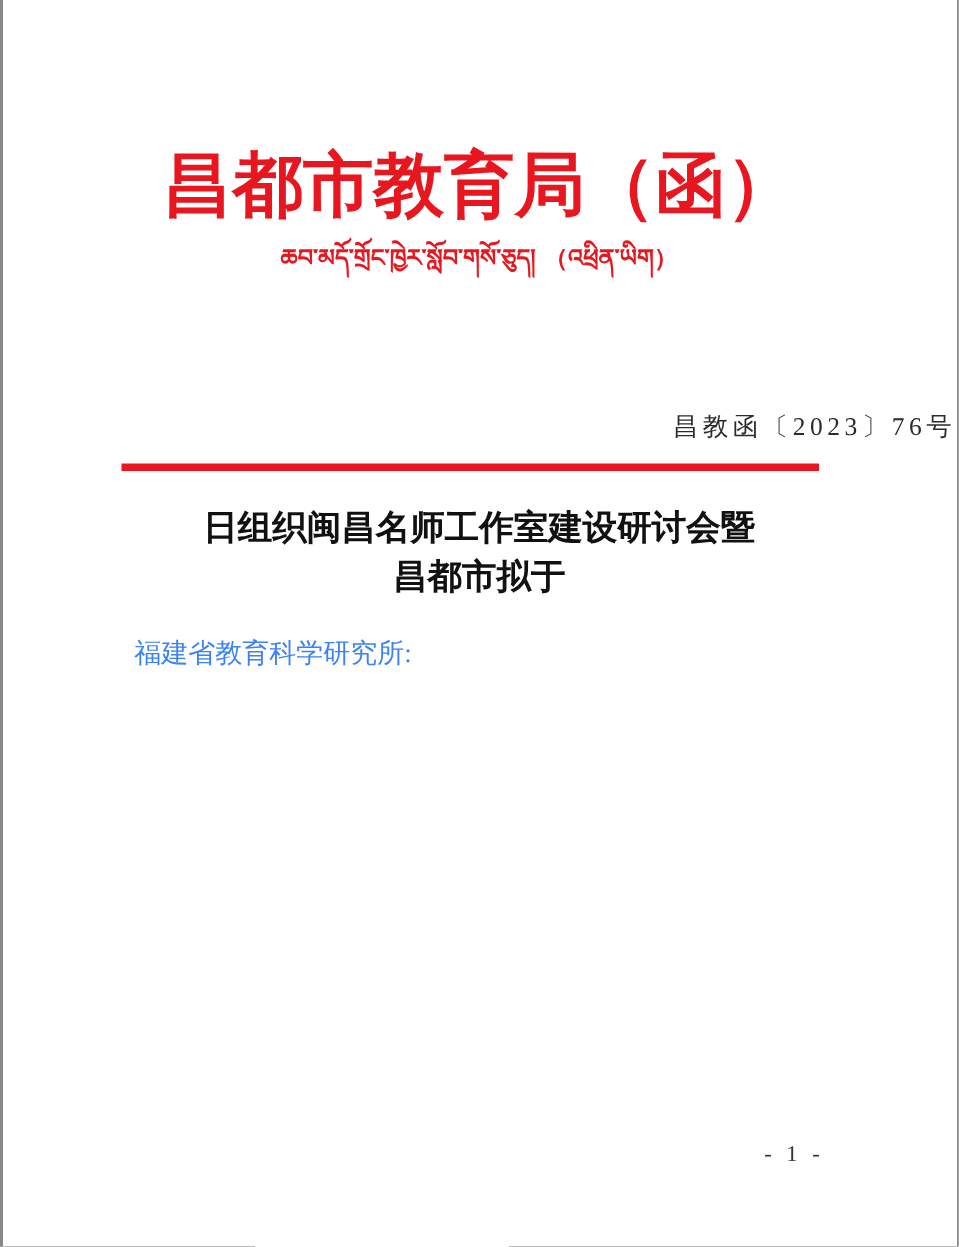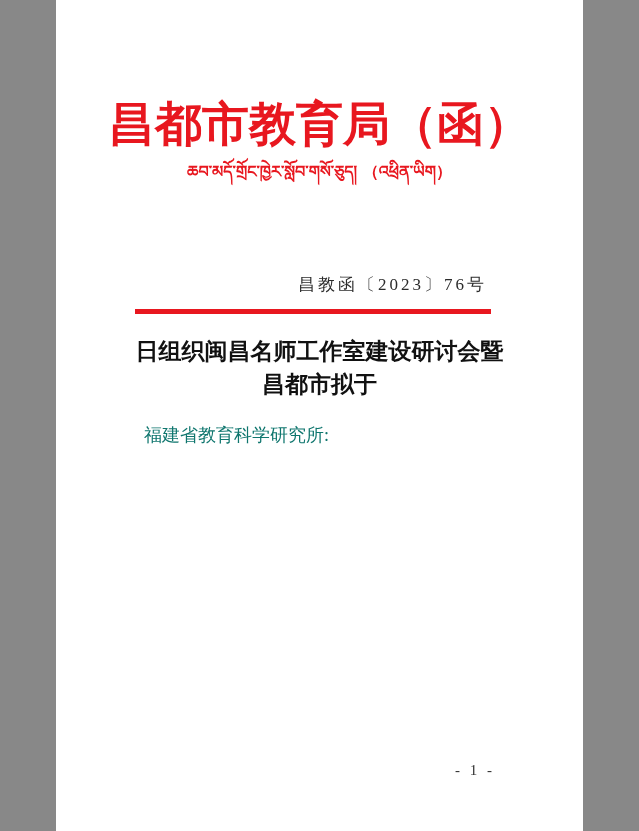--- a/index.html
+++ b/index.html
@@ -1,19 +1,19 @@
 <!DOCTYPE html>
 <html><head>
 <meta charset="utf-8">
 <style>
   * { margin: 0; padding: 0; box-sizing: border-box; }
   html, body { background: #888; }
   .page {
     position: relative;
-    width: 527px;
+    width: 636px;
     height: 831px;
     margin: 0 auto;
     background: #ffffff;
     font-family: "Liberation Serif", "DejaVu Serif", serif;
     color: #222222;
     overflow: hidden;
   }
   .letterhead {
     margin-top: 96px;
     text-align: center;
@@ -30,21 +30,20 @@
     font-size: 16px;
     line-height: 40px;
     color: #e8171f;
     font-weight: bold;
     font-family: "DejaVu Sans", sans-serif;
     white-space: nowrap;
   }
   .doc-number {
     margin-top: 82px;
     text-align: right;
-    padding-right: 96px;
     font-size: 17px;
     line-height: 22px;
     letter-spacing: 3px;
     color: #2b2b2b;
   }
   .red-rule {
     margin: 13px 92px 0 79px;
     height: 5px;
     background: #e8171f;
     border: none;
@@ -55,21 +54,21 @@
     font-size: 23px;
     line-height: 33px;
     font-weight: bold;
     color: #111111;
   }
   .letter-body {
     margin: 19px 87px 0 88px;
     font-size: 18px;
     line-height: 31.5px;
     text-align: justify;
-    color: #0f766e;
+    color: #3b82f6;
   }
   .letter-body p.indent { text-indent: 2em; }
   .page-number {
     position: absolute;
     right: 88px;
     bottom: 52px;
     font-size: 15px;
     letter-spacing: 3px;
     color: #333333;
     white-space: nowrap;

